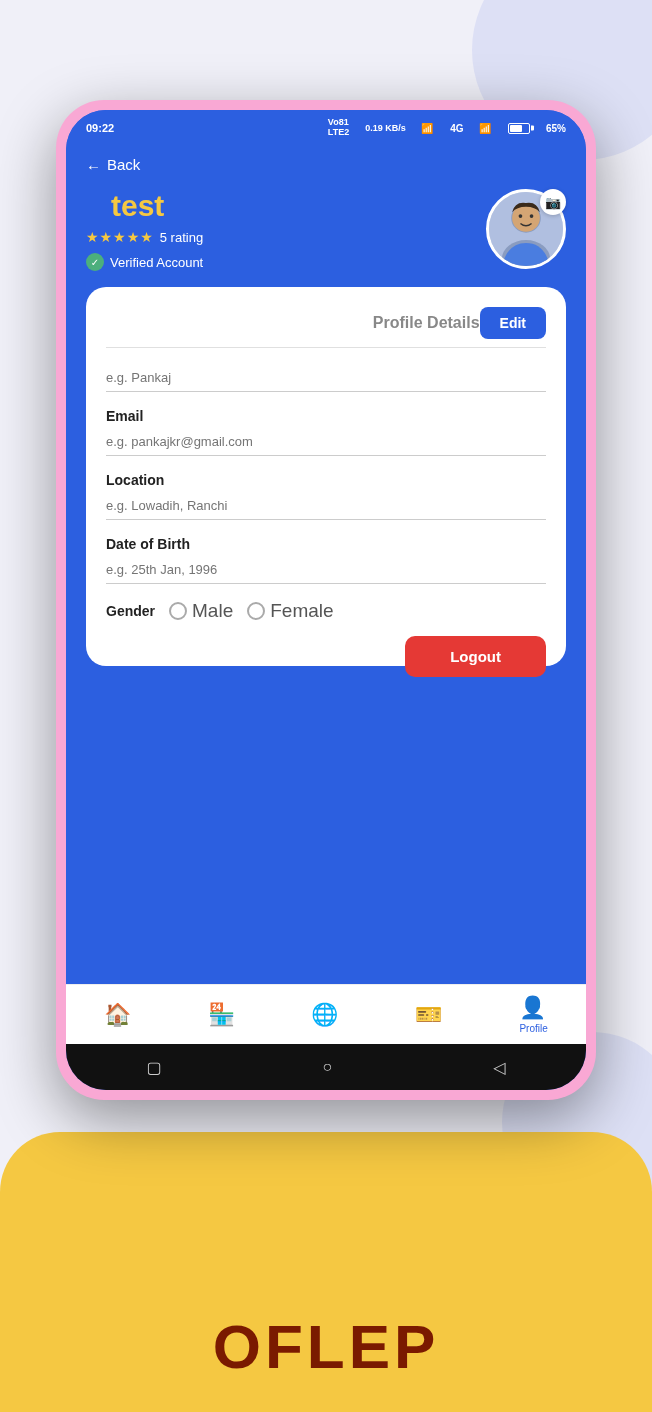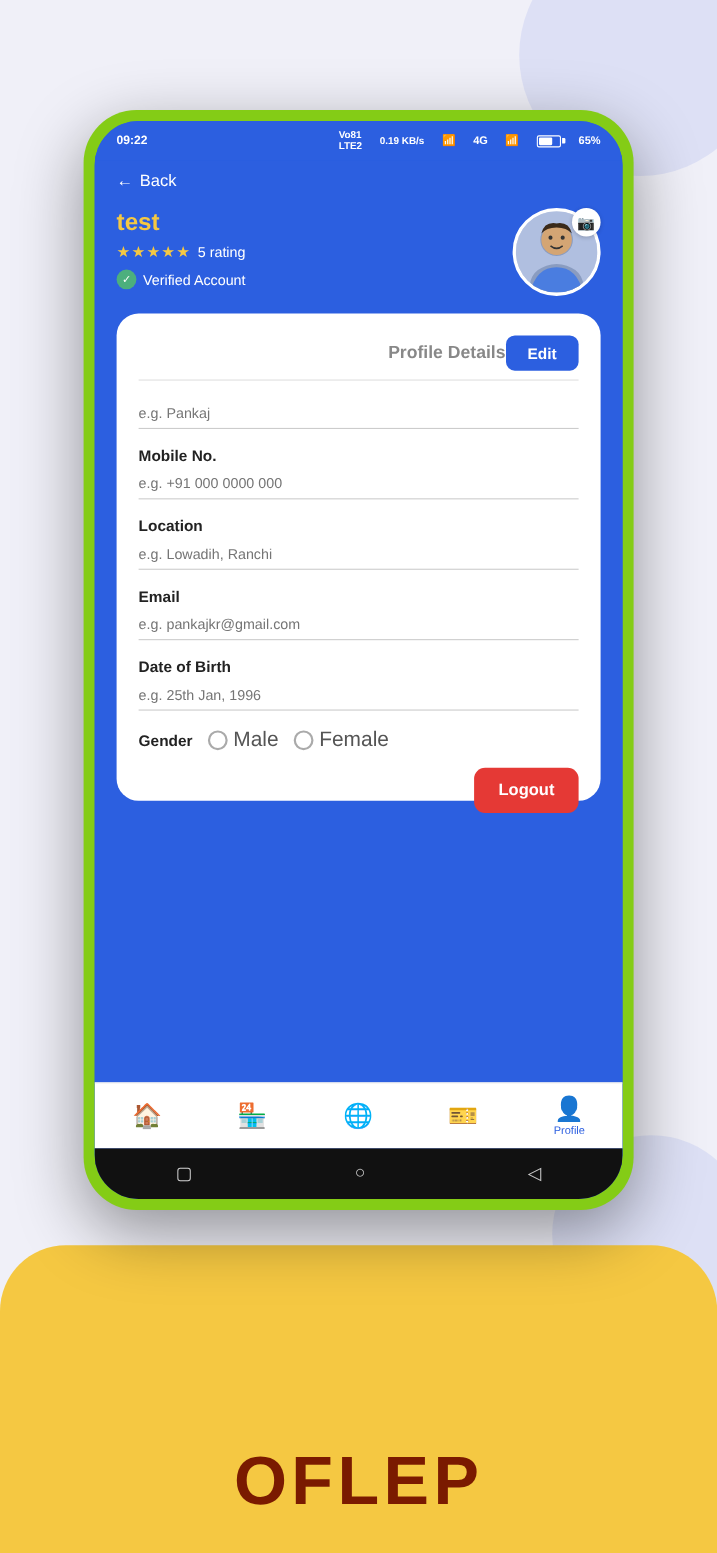--- a/index.html
+++ b/index.html
@@ -43,23 +43,23 @@
       border-radius: 60px 60px 0 0;
       z-index: 0;
     }
 
     
     .phone-frame {
       position: absolute;
       top: 100px;
       left: 50%;
       transform: translateX(-50%);
-      width: 500px;
+      width: 540px;
       height: 1000px;
-      background: #84cc16;
+      background: #f9a8d4;
       border-radius: 48px;
       z-index: 10;
       box-shadow: 0 20px 60px rgba(0,0,0,0.4);
       overflow: hidden;
     }
 
     .phone-inner {
       position: absolute;
       top: 10px;
       left: 10px;
@@ -138,23 +138,24 @@
 
     
     .profile-header {
       display: flex;
       justify-content: space-between;
       align-items: flex-start;
       margin-bottom: 16px;
     }
     .profile-info h2 {
       color: #f5c842;
-      font-size: 22px;
+      font-size: 30px;
       font-weight: 700;
       margin-bottom: 6px;
+      margin-left: 25px;
     }
     .rating-row {
       display: flex;
       align-items: center;
       gap: 6px;
       margin-bottom: 8px;
     }
     .stars {
       color: #f5c842;
       font-size: 14px;
@@ -295,21 +296,21 @@
       border: 2px solid #aaa;
       border-radius: 50%;
     }
 
     
     .logout-btn {
       background: #e53935;
       color: white;
       border: none;
       border-radius: 10px;
-      padding: 12px 22px;
+      padding: 12px 45px;
       font-size: 15px;
       font-weight: 700;
       cursor: pointer;
       float: right;
     }
 
     
     .bottom-nav {
       position: absolute;
       bottom: 46px;
@@ -453,33 +454,29 @@
         <div class="card-header">
           <span class="card-title">Profile Details</span>
           <button class="edit-btn">Edit</button>
         </div>
         <div class="divider"></div>
 
         <div class="form-field">
           <input class="field-input" type="text" placeholder="e.g. Pankaj" style="">
         </div>
 
+
         <div class="form-field">
-          <div class="field-label">Mobile No.</div>
-          <input class="field-input" type="text" placeholder="e.g. +91 000 0000 000" style="">
+          <div class="field-label">Email</div>
+          <input class="field-input" type="email" placeholder="e.g. pankajkr@gmail.com" style="">
         </div>
 
         <div class="form-field">
           <div class="field-label">Location</div>
           <input class="field-input" type="text" placeholder="e.g. Lowadih, Ranchi" style="">
-        </div>
-
-        <div class="form-field">
-          <div class="field-label">Email</div>
-          <input class="field-input" type="email" placeholder="e.g. pankajkr@gmail.com" style="">
         </div>
 
         <div class="form-field">
           <div class="field-label">Date of Birth</div>
           <input class="field-input" type="text" placeholder="e.g. 25th Jan, 1996" style="">
         </div>
 
         <div class="gender-row">
           <span class="gender-label">Gender</span>
           <div class="radio-option">

